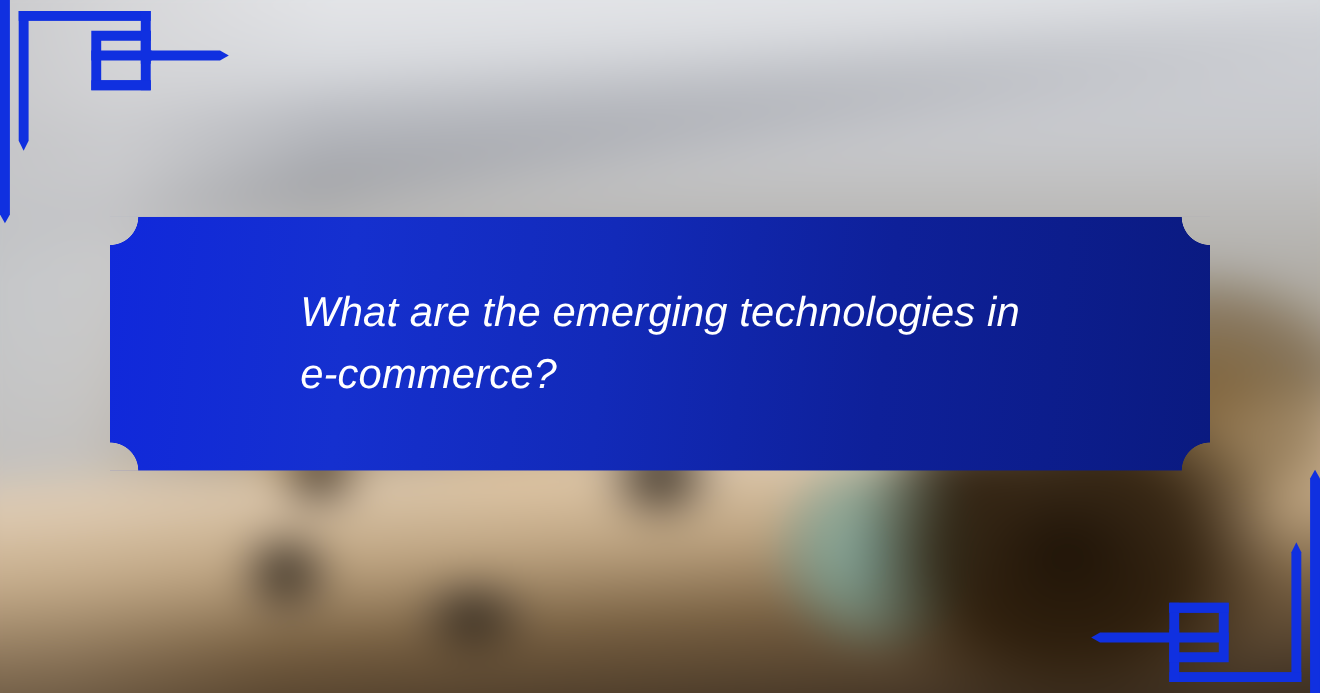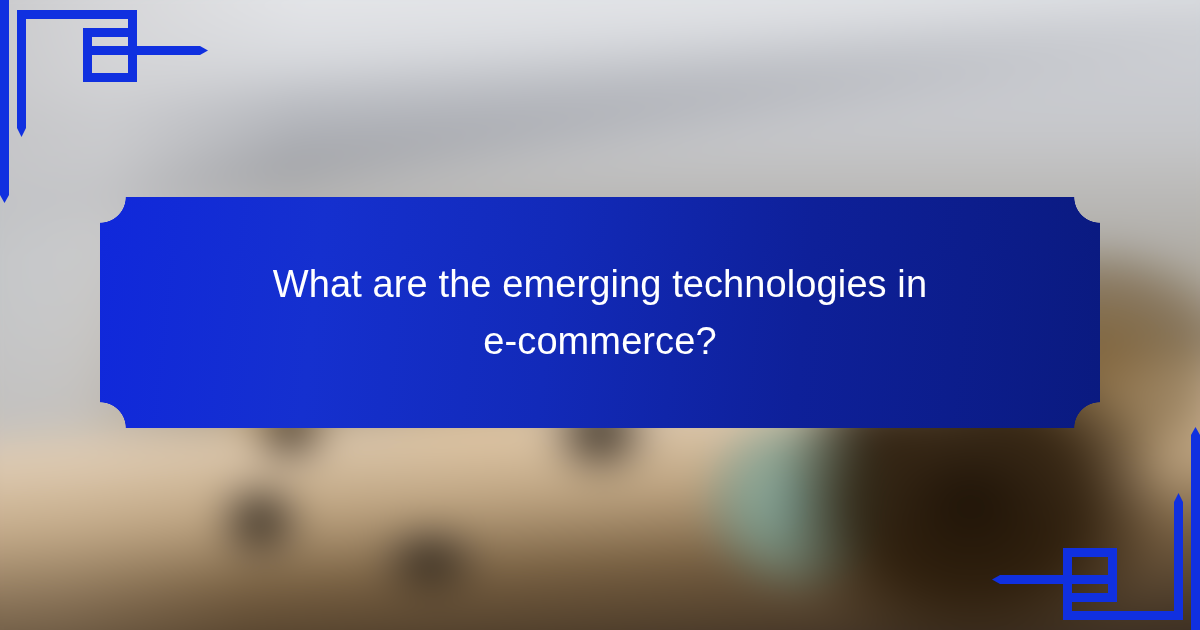--- a/index.html
+++ b/index.html
@@ -84,22 +84,22 @@
     mask-composite: intersect;
   }
   .banner-title {
     margin: 4px;
     padding: 0 74px;
     color: #ffffff;
     font-size: 38px;
     font-weight: 400;
     line-height: 1.48;
     letter-spacing: 0.1px;
-    text-align: center;
     white-space: pre-line;
+    font-style: italic;
   }
 </style>
 </head>
 <body>
 
 <div id="stage">
 
   <div class="bg-photo"></div>
 
   <svg class="corner-deco corner-tl" width="210" height="210" viewBox="0 0 210 210" aria-hidden="true">

